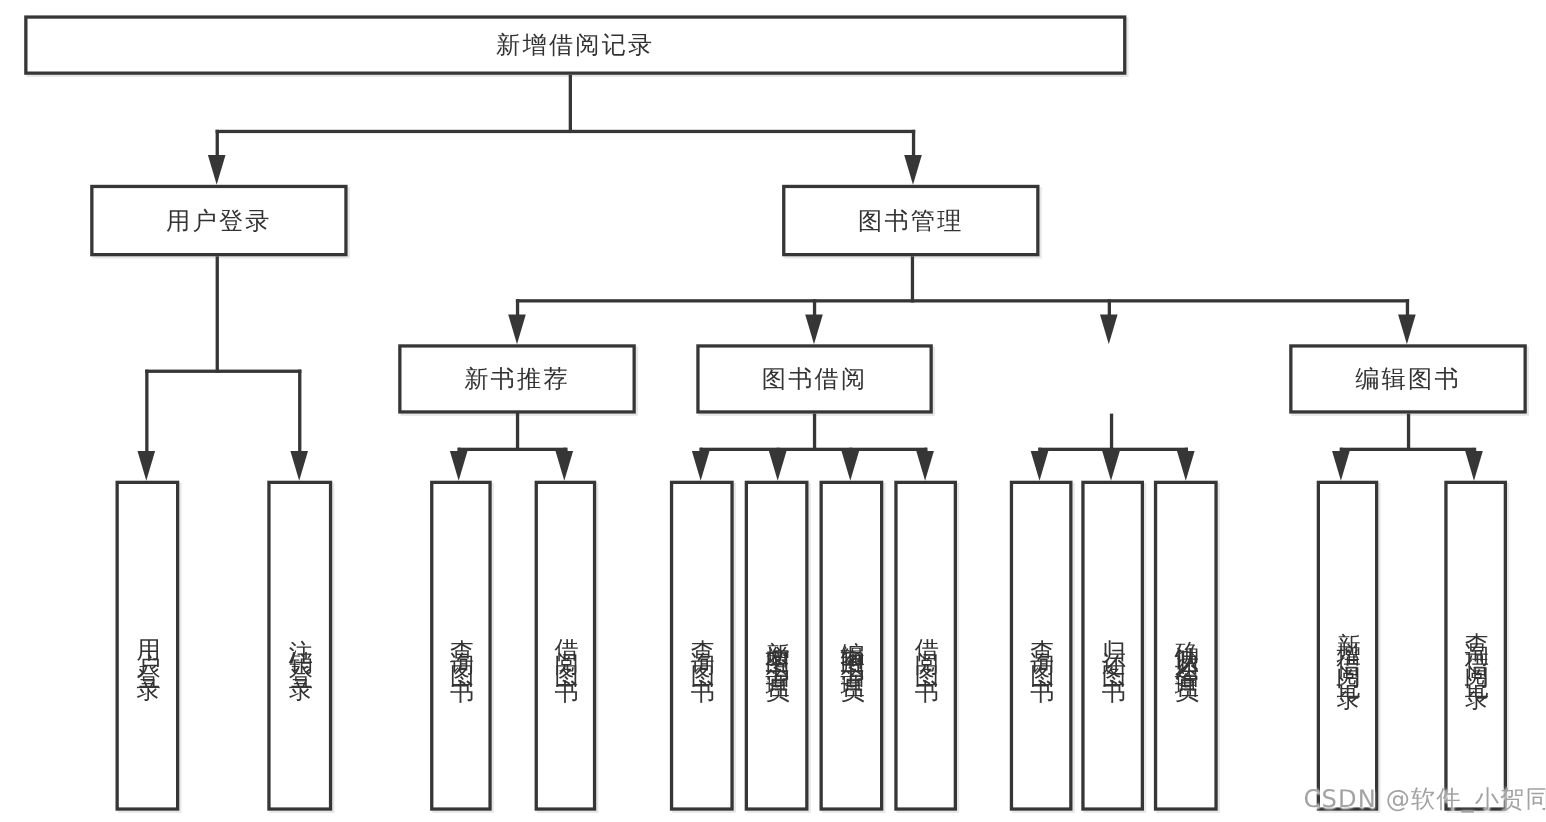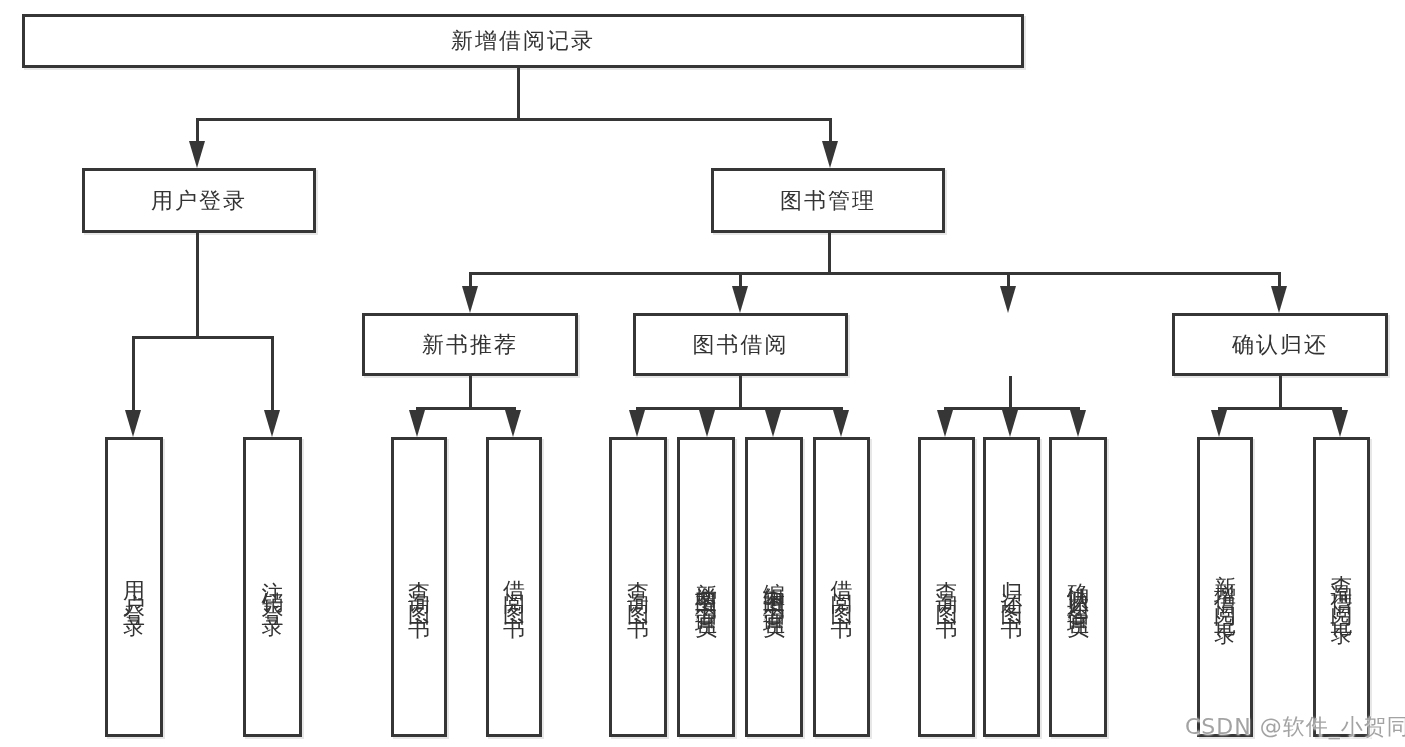--- a/index.html
+++ b/index.html
@@ -79,21 +79,21 @@
     <span>图书管理</span>
   </div>
 
   <div class="node lvl3" style="left:362px; width:216px;">
     <span>新书推荐</span>
   </div>
   <div class="node lvl3" style="left:633px; width:215px;">
     <span>图书借阅</span>
   </div>
   <div class="node lvl3" style="left:1172px; width:216px;">
-    <span>确认归还</span>
+    <span>编辑图书</span>
   </div>
 
   <div class="node leaf" style="left:105px; width:58px;">
     <span class="vtext">用户登录</span>
   </div>
   <div class="node leaf" style="left:243px; width:59px;">
     <span class="vtext">注销登录</span>
   </div>
 
   <div class="node leaf" style="left:391px; width:56px;">

